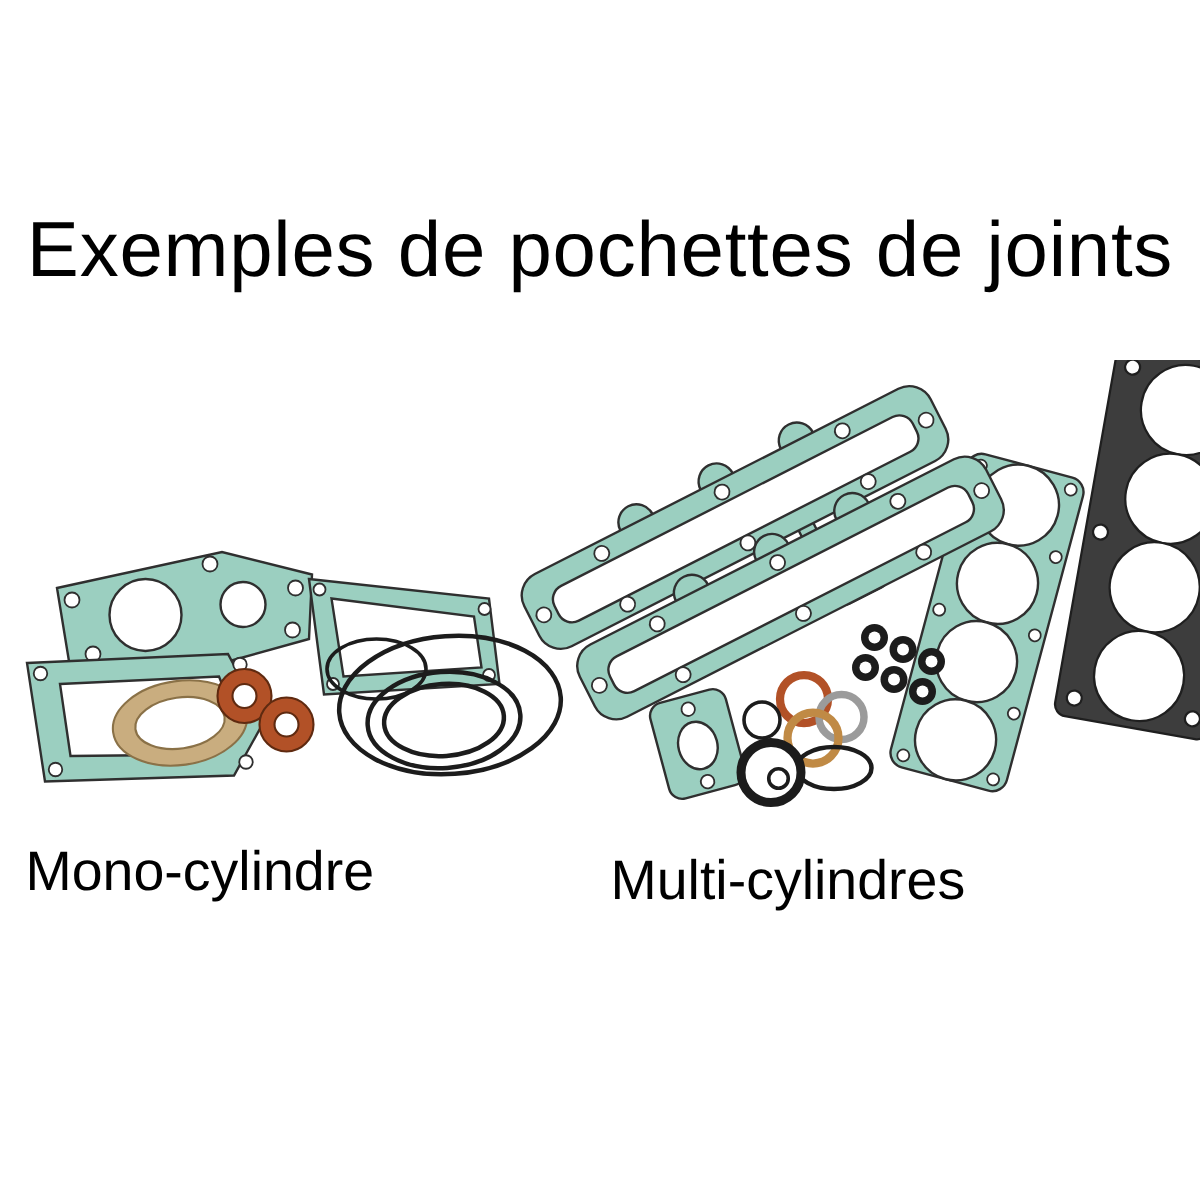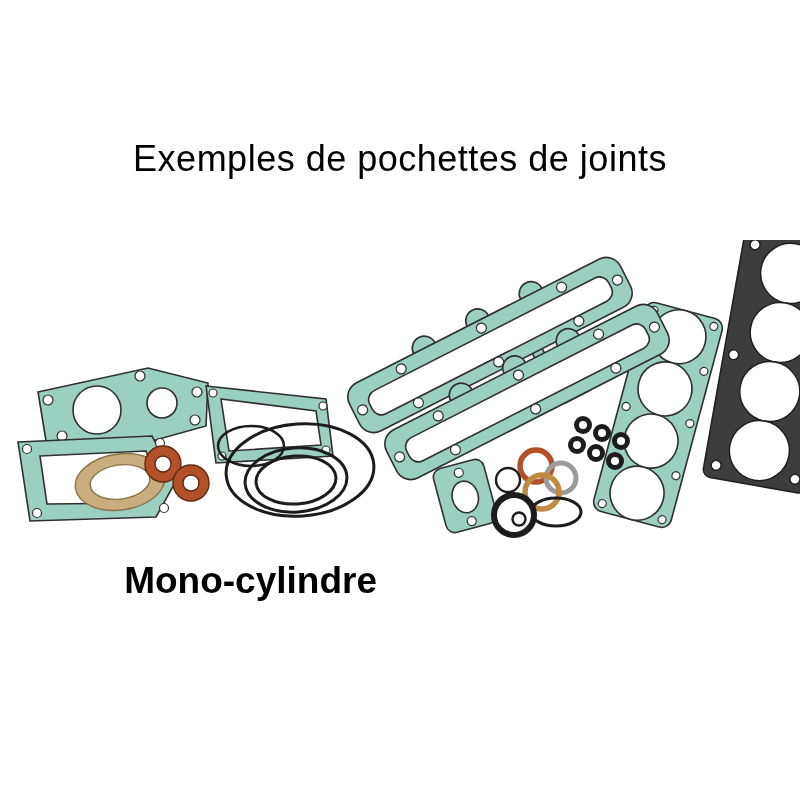--- a/index.html
+++ b/index.html
@@ -15,25 +15,25 @@
   html,body{margin:0;padding:0}
   body{
     width:800px;height:800px;position:relative;overflow:hidden;
     background:var(--background);
     font-family:"Liberation Sans", sans-serif;
     color:var(--text);
   }
   .page{position:absolute;inset:0}
   .title{
     position:absolute;top:138px;left:0;width:800px;
-    text-align:center;font-size:36px;line-height:1.15;font-weight:400;
+    text-align:center;font-size:52px;line-height:1.15;font-weight:400;
     letter-spacing:0.5px;
   }
   .caption{
-    position:absolute;font-size:37px;font-weight:700;text-align:right;
+    position:absolute;font-size:37px;font-weight:400;text-align:left;
   }
   .caption.mono{top:560px;left:17px;width:360px}
   .caption.multi{top:566px;left:407px;width:370px}
   svg.illustration{position:absolute;left:0;top:240px}
 
   
   .teal{fill:var(--gasket-teal);stroke:var(--gasket-outline);stroke-width:1.6}
   .hole{fill:#ffffff;stroke:var(--gasket-outline);stroke-width:1.6}
   .hole-s{fill:#ffffff;stroke:var(--gasket-outline);stroke-width:1.2}
   .tan{fill:var(--paper-tan);stroke:#8a7147;stroke-width:1.4}
@@ -220,14 +220,15 @@
       </g>
 
       <g>
         <circle class="seal-ring" cx="514" cy="275" r="20"></circle>
         <circle class="oring thin" cx="519" cy="279" r="6.5"></circle>
       </g>
     </g>
   </svg>
 
   <div class="caption mono">Mono-cylindre</div>
+  <div class="caption multi">Multi-cylindres</div>
 
 </div>
 
 </body></html>

